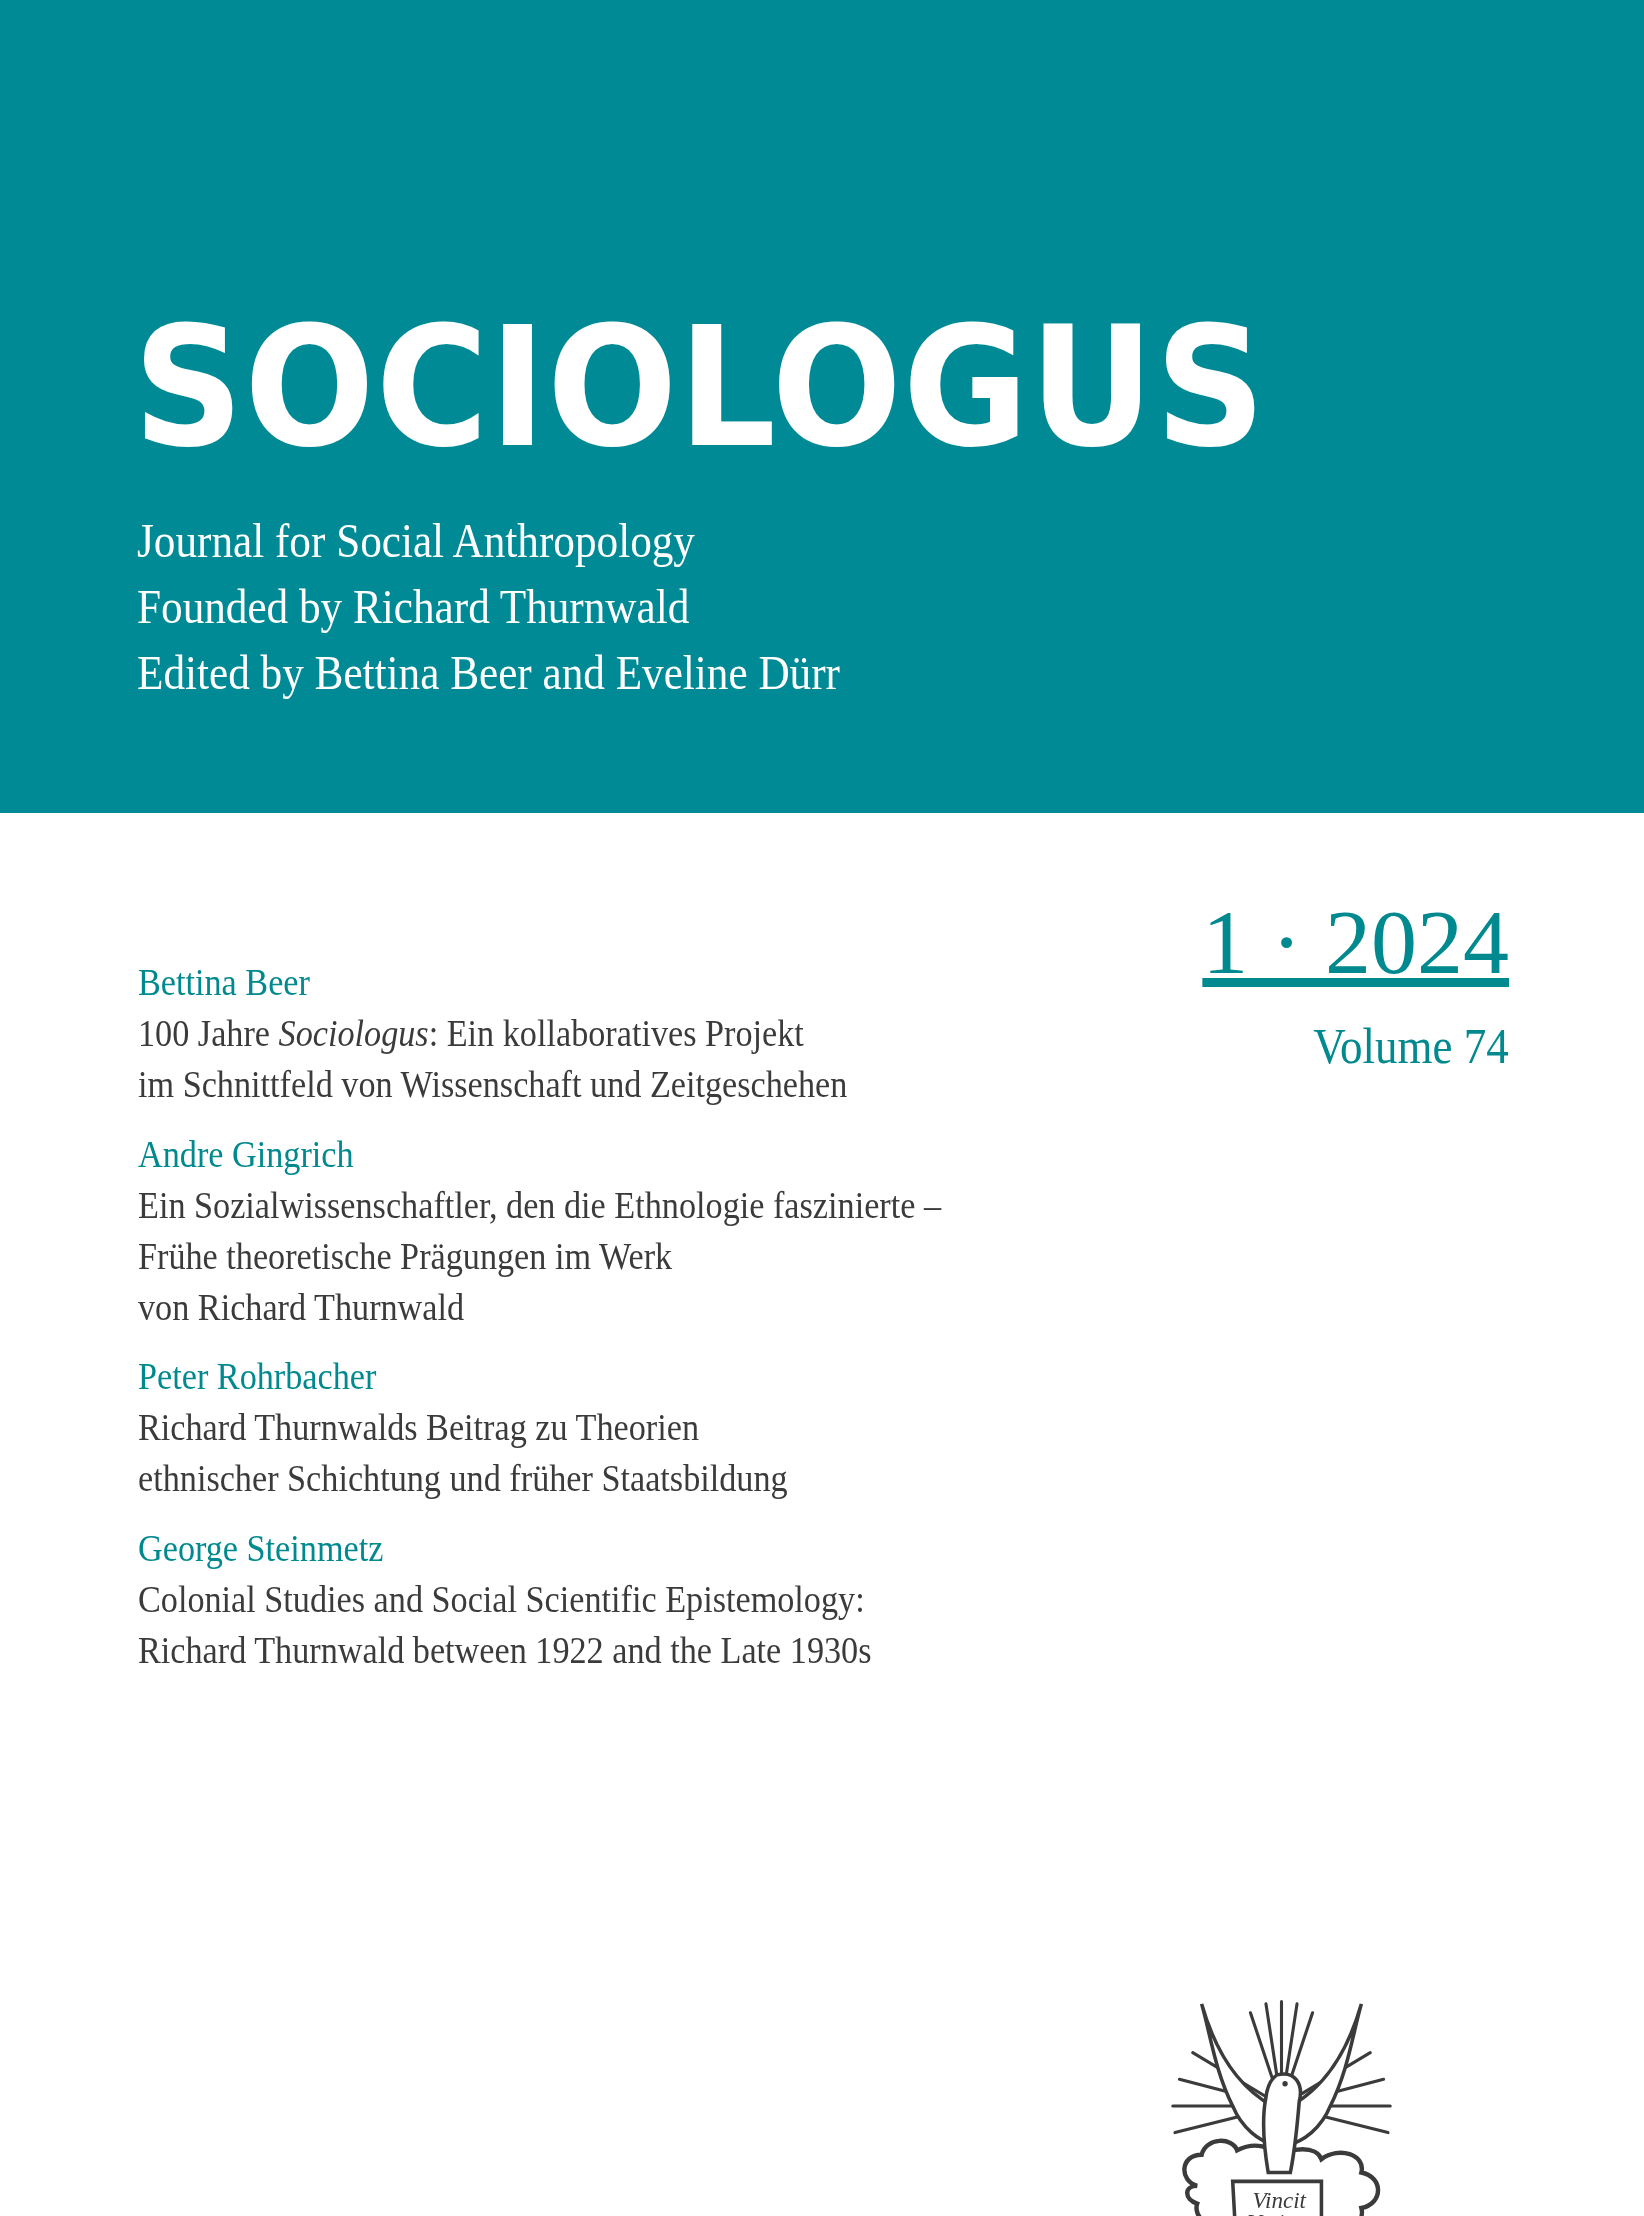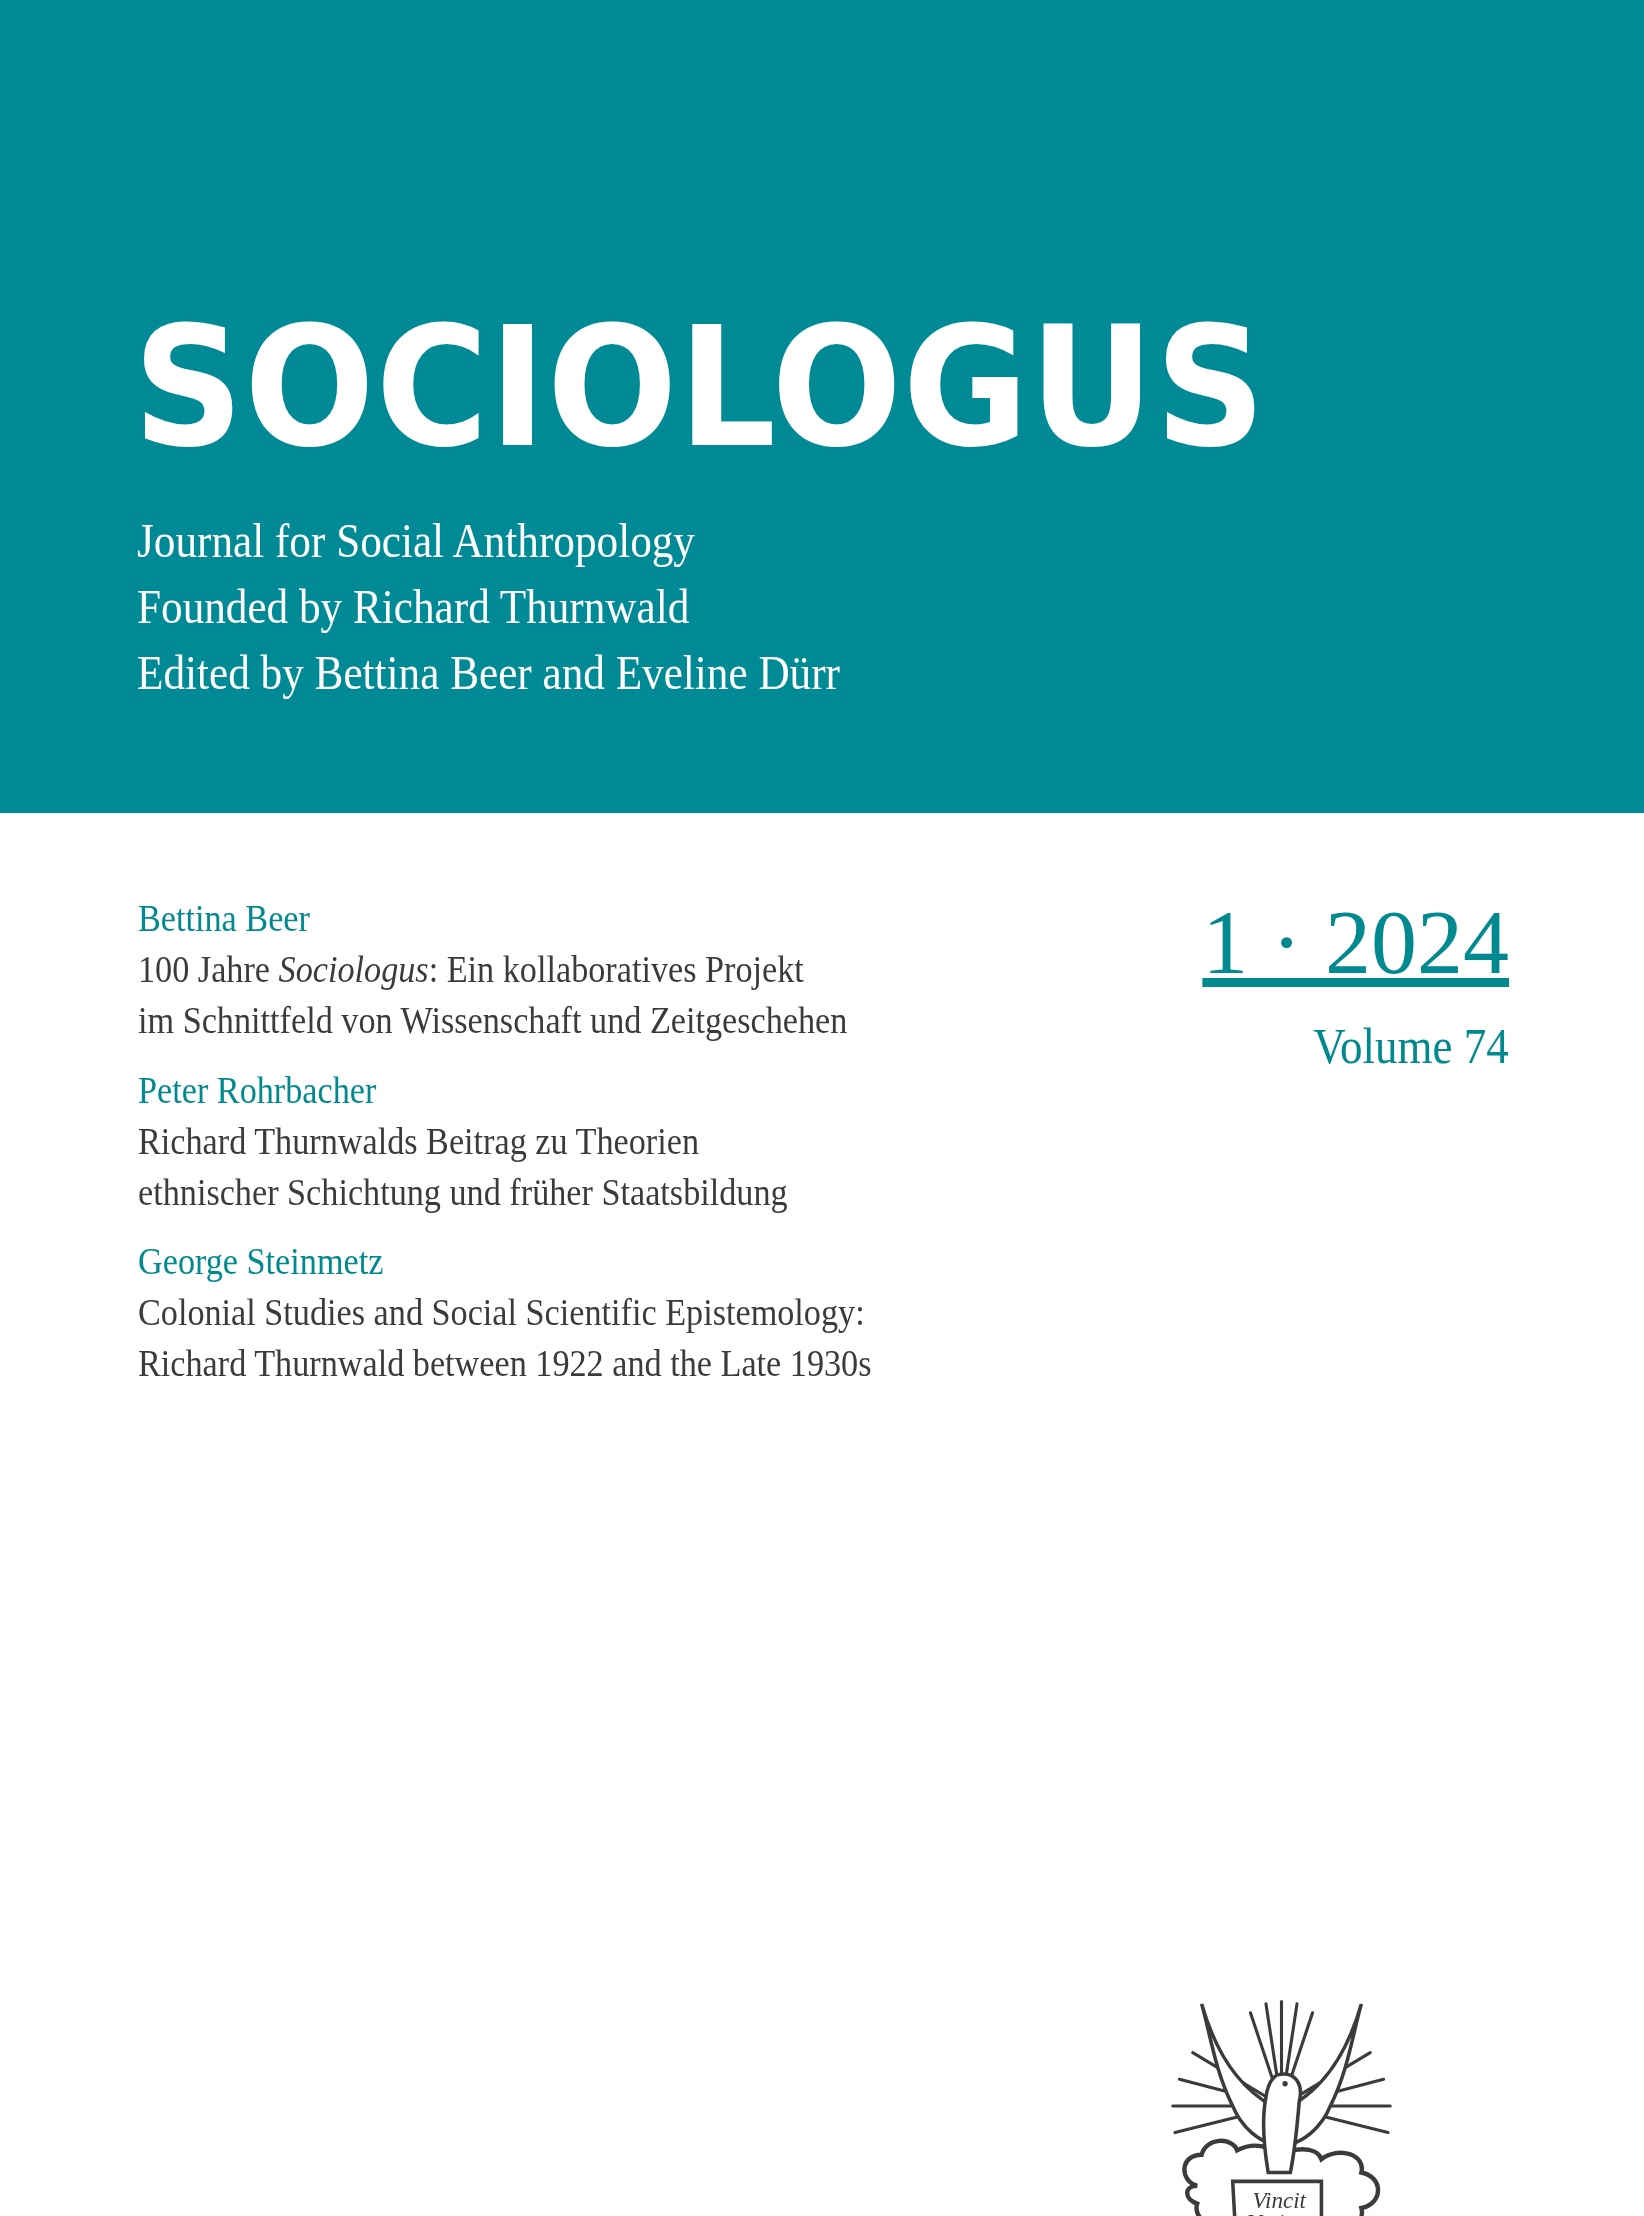--- a/index.html
+++ b/index.html
@@ -20,21 +20,21 @@
     color: #ffffff; letter-spacing: 0.9px;
     transform: scaleX(0.93); transform-origin: left top;
     white-space: nowrap;
   }
   .subtitles {
     position: absolute; left: 137px; top: 508px;
     color: #ffffff; font-size: 48px; line-height: 66px;
   }
   .subtitles div { white-space: nowrap; transform: scaleX(0.9); transform-origin: left center; }
 
-  .toc { position: absolute; left: 138px; top: 893px; width: 1020px; }
+  .toc { position: absolute; left: 138px; top: 957px; width: 1020px; }
   .entry { margin-bottom: 18.6px; }
   .author {
     color: #00898f; font-size: 38px; line-height: 51px; white-space: nowrap;
     transform: scaleX(0.9); transform-origin: left center;
   }
   .line {
     font-size: 38px; line-height: 51px; color: #3b3b3b; white-space: nowrap;
     transform: scaleX(0.9); transform-origin: left center;
   }
   .line i { font-style: italic; }
@@ -61,20 +61,26 @@
     <div>Founded by Richard Thurnwald</div>
     <div>Edited by Bettina Beer and Eveline Dürr</div>
   </div>
 </div>
 
 <div class="toc">
   <div class="entry">
     <div class="author">Bettina Beer</div>
     <div class="line"><span>100 Jahre </span><i>Sociologus</i><span>: Ein kollaboratives Projekt</span></div>
     <div class="line">im Schnittfeld von Wissenschaft und Zeitgeschehen</div>
+  </div>
+  <div class="entry">
+    <div class="author">Andre Gingrich</div>
+    <div class="line">Ein Sozialwissenschaftler, den die Ethnologie faszinierte –</div>
+    <div class="line">Frühe theoretische Prägungen im Werk</div>
+    <div class="line">von Richard Thurnwald</div>
   </div>
   <div class="entry">
     <div class="author">Peter Rohrbacher</div>
     <div class="line">Richard Thurnwalds Beitrag zu Theorien</div>
     <div class="line">ethnischer Schichtung und früher Staatsbildung</div>
   </div>
   <div class="entry">
     <div class="author">George Steinmetz</div>
     <div class="line">Colonial Studies and Social Scientific Epistemology:</div>
     <div class="line">Richard Thurnwald between 1922 and the Late 1930s</div>

